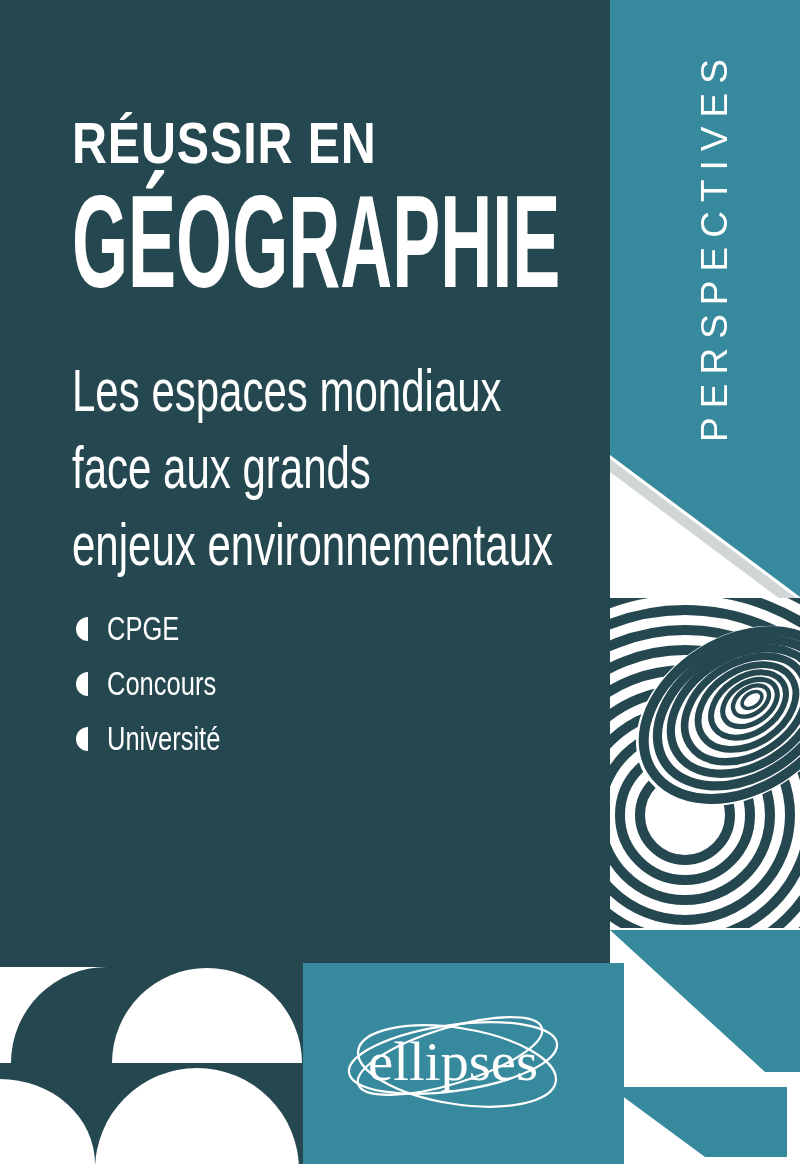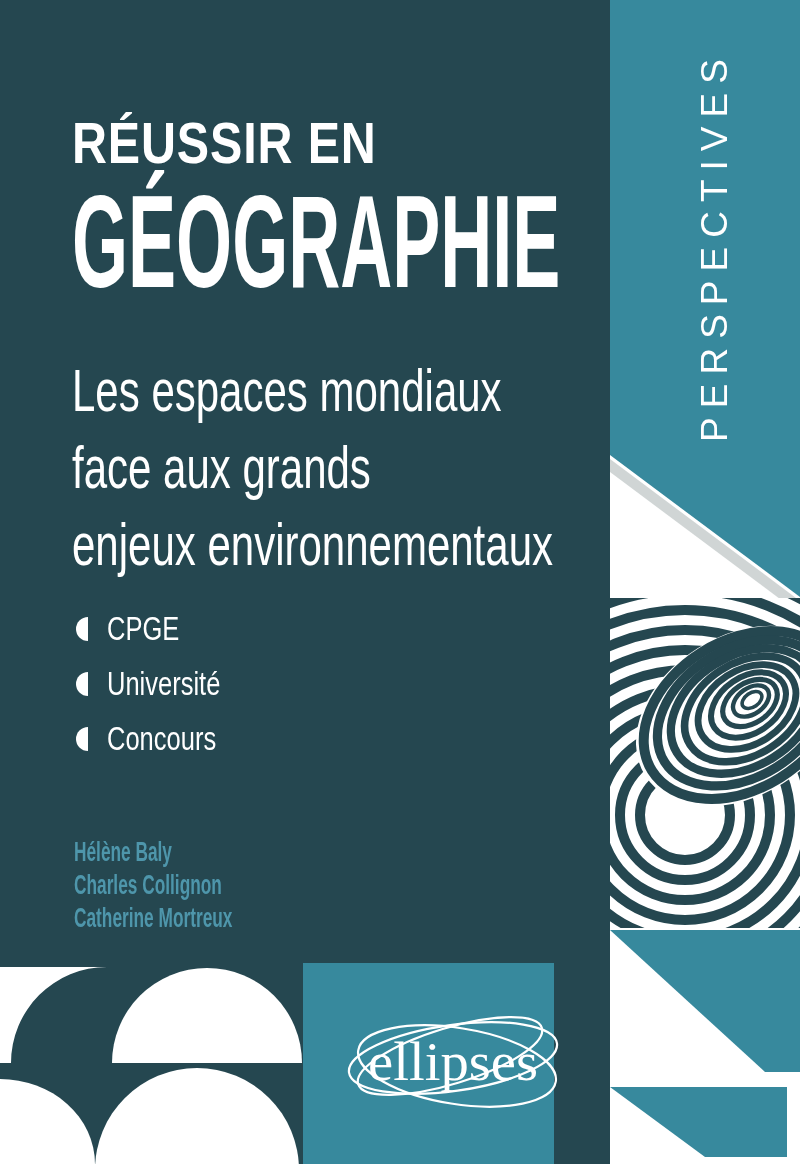--- a/index.html
+++ b/index.html
@@ -99,21 +99,21 @@
     font-weight:bold;
     font-size:27px;line-height:33px;
     transform:scaleX(.64);
     transform-origin:left center;
     white-space:nowrap;
   }
   
   .shapes-bl-svg{position:absolute;left:0;top:960px;}
   .publisher-panel{
     position:absolute;left:303px;top:963px;
-    width:251px;height:201px;
+    width:321px;height:201px;
     background:var(--light-teal);
   }
   .logo-svg{position:absolute;left:20px;top:25px;}
 </style>
 </head>
 <body>
 
 <div class="cover">
 
   <svg class="band-top-svg" width="190" height="620" viewBox="0 0 190 620">
@@ -169,34 +169,29 @@
     <div>enjeux environnementaux</div>
   </div>
 
   <div class="bullets">
     <div class="bullet-row">
       <span class="bullet-marker"></span>
       <span class="bullet-label">CPGE</span>
     </div>
     <div class="bullet-row">
       <span class="bullet-marker"></span>
-      <span class="bullet-label">Université</span>
+      <span class="bullet-label">Concours</span>
     </div>
     <div class="bullet-row">
       <span class="bullet-marker"></span>
-      <span class="bullet-label">Concours</span>
+      <span class="bullet-label">Université</span>
     </div>
   </div>
 
 
-  <div class="authors">
-    <span class="author-line">Hélène Baly</span>
-    <span class="author-line">Charles Collignon</span>
-    <span class="author-line">Catherine Mortreux</span>
-  </div>
 
   <svg class="shapes-bl-svg" width="310" height="204" viewBox="0 0 310 204">
     <path d="M107,7 A96,96 0 0 0 11,103 L0,103 L0,7 Z" fill="#ffffff"></path>
     <path d="M112,103 A95,95 0 0 1 302,103 Z" fill="#ffffff"></path>
     <circle cx="197" cy="210" r="102" fill="#ffffff"></circle>
     <path d="M0,119 A95,85 0 0 1 95,204 L0,204 Z" fill="#ffffff"></path>
   </svg>
 
   <div class="publisher-panel">
     <svg class="logo-svg" width="260" height="150" viewBox="0 0 260 150">

